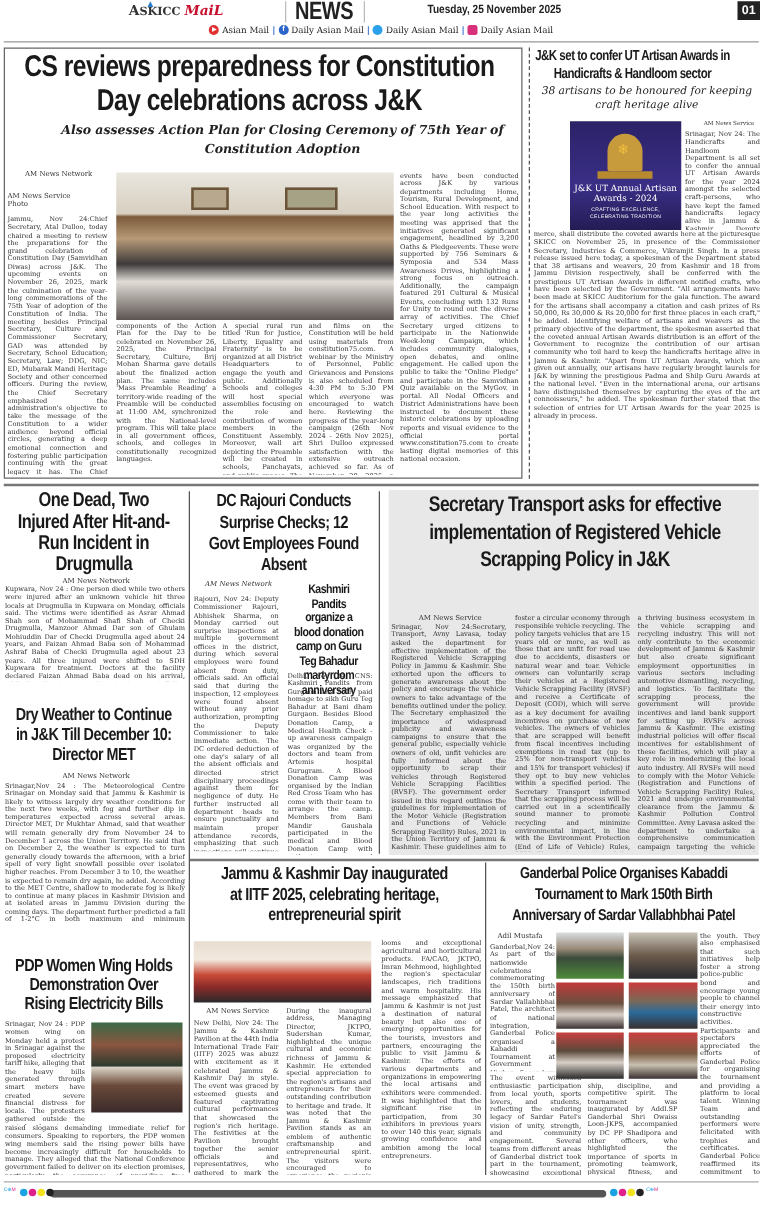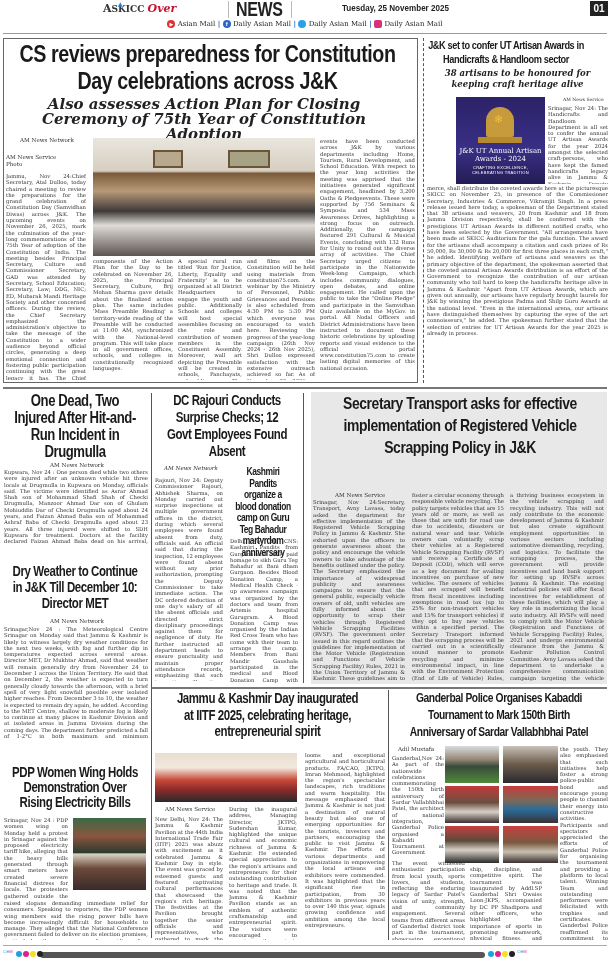--- a/index.html
+++ b/index.html
@@ -13,21 +13,21 @@
 .photo{background:linear-gradient(135deg,#8a7a66,#c9b9a0 30%,#5b4d40 55%,#3d3a3e 75%,#a8a096);}
 .vrule{position:absolute;width:1px;background:#555}
 .hrule{position:absolute;height:2px;background:#777}
 .box{position:absolute;border:1.5px solid #666}
 </style>
 </head>
 <body>
 
 <div class="abs" style="left:0;top:0;width:610px;height:34px">
   <div class="abs" style="left:103px;top:2px;width:78px;height:14px;font-family:'DejaVu Serif',serif;font-size:11px;font-weight:bold">
-    <span style="color:#333">A</span><span style="color:#333;font-size:9px">SKICC </span><span style="color:#c8102e;font-style:italic">Over</span>
+    <span style="color:#333">A</span><span style="color:#333;font-size:9px">SKICC </span><span style="color:#c8102e;font-style:italic">MaiL</span>
   </div>
   <span class="abs" style="left:118px;top:0;font-size:6px;color:#2a7ed0">▲</span>
   <div class="abs" style="left:228px;top:1px;width:1px;height:17px;background:#bbb"></div>
   <div class="abs" style="left:236px;top:-2px;font-family:'Liberation Sans',sans-serif;font-weight:bold;font-size:20px;color:#222;transform:scaleX(0.8);transform-origin:left top;letter-spacing:-0.5px">NEWS</div>
   <div class="abs" style="left:291px;top:1px;width:1px;height:17px;background:#bbb"></div>
   <div class="abs" style="left:342px;top:2px;font-family:'Liberation Sans',sans-serif;font-weight:bold;font-size:9.5px;color:#222;transform:scaleX(0.85);transform-origin:left top">Tuesday, 25 November 2025</div>
   <div class="abs" style="left:590px;top:1px;width:18px;height:15px;background:#222;color:#fff;font-family:'Liberation Sans',sans-serif;font-weight:bold;font-size:10px;text-align:center;line-height:15px">01</div>
   <div class="abs" style="left:0;top:19px;width:610px;height:12px;text-align:center;font-size:7px;font-family:'DejaVu Serif',serif;color:#222">
     <span style="display:inline-block;width:8px;height:8px;border-radius:50%;background:#e03030;color:#fff;font-size:5px;line-height:8px;vertical-align:middle">▶</span>
     <span>Asian Mail</span><span style="color:#2b66c8;font-weight:bold"> | </span>
@@ -36,37 +36,37 @@
     <span style="display:inline-block;width:8px;height:8px;border-radius:50%;background:#2aa0e8;vertical-align:middle"></span>
     <span>Daily Asian Mail</span><span style="color:#2b66c8;font-weight:bold"> | </span>
     <span style="display:inline-block;width:8px;height:8px;border-radius:2px;background:#d8307a;vertical-align:middle"></span>
     <span>Daily Asian Mail</span>
   </div>
   <div class="hrule" style="left:3px;top:33px;width:604px;height:1px;background:#999"></div>
 </div>
 
 <div class="box" style="left:3px;top:38px;width:415px;height:345px"></div>
 <div class="abs hl" style="left:-30px;top:40px;width:475px;font-size:24px;line-height:27px">CS reviews preparedness for Constitution Day celebrations across J&amp;K</div>
-<div class="abs sub" style="left:4px;top:97px;width:400px;font-size:15px;line-height:15px">Also assesses Action Plan for Closing Ceremony of 75th Year of Constitution Adoption</div>
+<div class="abs sub" style="left:26px;top:97px;width:400px;font-size:10px;line-height:15px">Also assesses Action Plan for Closing Ceremony of 75th Year of Constitution Adoption</div>
 <div class="abs byline" style="left:20px;top:137px">AM News Network</div>
 <div class="abs byline" style="left:6px;top:154px">AM News Service</div>
 <div class="abs byline" style="left:6px;top:161px">Photo</div>
 <div class="abs body" style="left:6px;top:173px;width:80px;height:207px">Jammu, Nov 24:Chief Secretary, Atal Dulloo, today chaired a meeting to review the preparations for the grand celebration of Constitution Day (Samvidhan Diwas) across J&amp;K. The upcoming events on November 26, 2025, mark the culmination of the year-long commemorations of the 75th Year of adoption of the Constitution of India. The meeting besides Principal Secretary, Culture and Commissioner Secretary, GAD was attended by Secretary, School Education; Secretary, Law; DDG, NIC; ED, Mubarak Mandi Heritage Society and other concerned officers. During the review, the Chief Secretary emphasized the administration's objective to take the message of the Constitution to a wider audience beyond official circles, generating a deep emotional connection and fostering public participation continuing with the great legacy it has. The Chief Secretary directed all departments to ensure synchronized and impactful activities on Constitution Day. While highlighting the key</div>
 <div class="abs photo" style="left:93px;top:138px;width:222px;height:118px;background:linear-gradient(180deg,#e9e6de 0%,#d7cfc0 28%,#7b5a3b 30%,#b79a78 45%,#3e3a3a 62%,#e0dcd6 74%,#5c5450 100%)">
   <div class="abs" style="left:60px;top:12px;width:30px;height:18px;background:#b8a98e;border:2px solid #6b5438"></div>
   <div class="abs" style="left:135px;top:12px;width:42px;height:18px;background:#a6a286;border:2px solid #6b5438"></div>
 </div>
 <div class="abs body" style="left:93px;top:258px;width:80px;height:122px">components of the Action Plan for the Day to be celebrated on November 26, 2025, the Principal Secretary, Culture, Brij Mohan Sharma gave details about the finalized action plan. The same includes 'Mass Preamble Reading' a territory-wide reading of the Preamble will be conducted at 11:00 AM, synchronized with the National-level program. This will take place in all government offices, schools, and colleges in constitutionally recognized languages.</div>
 <div class="abs body" style="left:178px;top:258px;width:64px;height:122px">A special rural run titled 'Run for Justice, Liberty, Equality and Fraternity' is to be organized at all District Headquarters to engage the youth and public. Additionally Schools and colleges will host special assemblies focusing on the role and contribution of women members in the Constituent Assembly. Moreover, wall art depicting the Preamble will be created in schools, Panchayats, and public spaces. The action plan also includes screening of documentaries</div>
 <div class="abs body" style="left:247px;top:258px;width:68px;height:122px">and films on the Constitution will be held using materials from constitution75.com. A webinar by the Ministry of Personnel, Public Grievances and Pensions is also scheduled from 4:30 PM to 5:30 PM which everyone was encouraged to watch here. Reviewing the progress of the year-long campaign (26th Nov 2024 - 26th Nov 2025), Shri Dulloo expressed satisfaction with the extensive outreach achieved so far. As of November 20, 2025, a total of 5,009</div>
 <div class="abs body" style="left:320px;top:138px;width:95px;height:242px">events have been conducted across J&amp;K by various departments including Home, Tourism, Rural Development, and School Education. With respect to the year long activities the meeting was apprised that the initiatives generated significant engagement, headlined by 3,200 Oaths &amp; Pledgeevents. These were supported by 756 Seminars &amp; Symposia and 534 Mass Awareness Drives, highlighting a strong focus on outreach. Additionally, the campaign featured 291 Cultural &amp; Musical Events, concluding with 132 Runs for Unity to round out the diverse array of activities. The Chief Secretary urged citizens to participate in the Nationwide Week-long Campaign, which includes community dialogues, open debates, and online engagement. He called upon the public to take the "Online Pledge" and participate in the Samvidhan Quiz available on the MyGov. in portal. All Nodal Officers and District Administrations have been instructed to document these historic celebrations by uploading reports and visual evidence to the official portal www.constitution75.com to create lasting digital memories of this national occasion.</div>
 
 <div class="abs" style="left:423px;top:38px;width:0;height:345px;border-left:1px dashed #555"></div>
 <div class="abs hl" style="left:420px;top:38px;width:215px;font-size:11.5px;line-height:14px;transform:scaleX(0.8);transform-origin:left top">J&amp;K set to confer UT Artisan Awards in Handicrafts &amp; Handloom sector</div>
-<div class="abs sub" style="left:430px;top:68px;width:175px;font-size:8.5px;line-height:11px;font-weight:bold">38 artisans to be honoured for keeping craft heritage alive</div>
+<div class="abs sub" style="left:430px;top:68px;width:175px;font-size:8.5px;line-height:11px;font-weight:normal">38 artisans to be honoured for keeping craft heritage alive</div>
 <div class="abs" style="left:456px;top:97px;width:89px;height:87px;background:linear-gradient(180deg,#2b2268,#3a2f86 60%,#231c55)">
   <div class="abs" style="left:30px;top:10px;width:28px;height:30px;background:#c79a3c;border-radius:14px 14px 2px 2px"></div>
   <span class="abs" style="left:38px;top:16px;font-size:11px;color:#f0c040">❄</span>
   <div class="abs" style="left:22px;top:40px;width:44px;height:6px;background:#b88a30"></div>
   <div class="abs" style="left:2px;top:50px;width:85px;text-align:center;color:#fff;font-family:'DejaVu Serif',serif;font-size:7px;line-height:8px">J&amp;K UT Annual Artisan Awards - 2024</div>
   <div class="abs" style="left:4px;top:68px;width:81px;text-align:center;color:#fff;font-family:'Liberation Sans',sans-serif;font-size:4px;line-height:5px;text-transform:uppercase;letter-spacing:0.3px">Crafting Excellence, Celebrating Tradition</div>
 </div>
 <div class="abs byline" style="left:563px;top:97px;font-size:4.5px">AM News Service</div>
 <div class="abs body" style="left:548px;top:105px;width:60px;height:79px">Srinagar, Nov 24: The Handicrafts and Handloom Department is all set to confer the annual UT Artisan Awards for the year 2024 amongst the selected craft-persons, who have kept the famed handicrafts legacy alive in Jammu &amp; Kashmir. Deputy Chief Minister, Surinder Kumar Choudhary, who is also Minister In-Charge Industries &amp; Com-</div>
 <div class="abs body" style="left:427px;top:185px;width:181px;height:197px">merce, shall distribute the coveted awards here at the picturesque SKICC on November 25, in presence of the Commissioner Secretary, Industries &amp; Commerce, Vikramjit Singh. In a press release issued here today, a spokesman of the Department stated that 38 artisans and weavers, 20 from Kashmir and 18 from Jammu Division respectively, shall be conferred with the prestigious UT Artisan Awards in different notified crafts, who have been selected by the Government. "All arrangements have been made at SKICC Auditorium for the gala function. The award for the artisans shall accompany a citation and cash prizes of Rs 50,000, Rs 30,000 &amp; Rs 20,000 for first three places in each craft," he added. Identifying welfare of artisans and weavers as the primary objective of the department, the spokesman asserted that the coveted annual Artisan Awards distribution is an effort of the Government to recognize the contribution of our artisan community who toil hard to keep the handicrafts heritage alive in Jammu &amp; Kashmir. "Apart from UT Artisan Awards, which are given out annually, our artisans have regularly brought laurels for J&amp;K by winning the prestigious Padma and Shilp Guru Awards at the national level. "Even in the international arena, our artisans have distinguished themselves by capturing the eyes of the art connoisseurs," he added. The spokesman further stated that the selection of entries for UT Artisan Awards for the year 2025 is already in process.</div>

